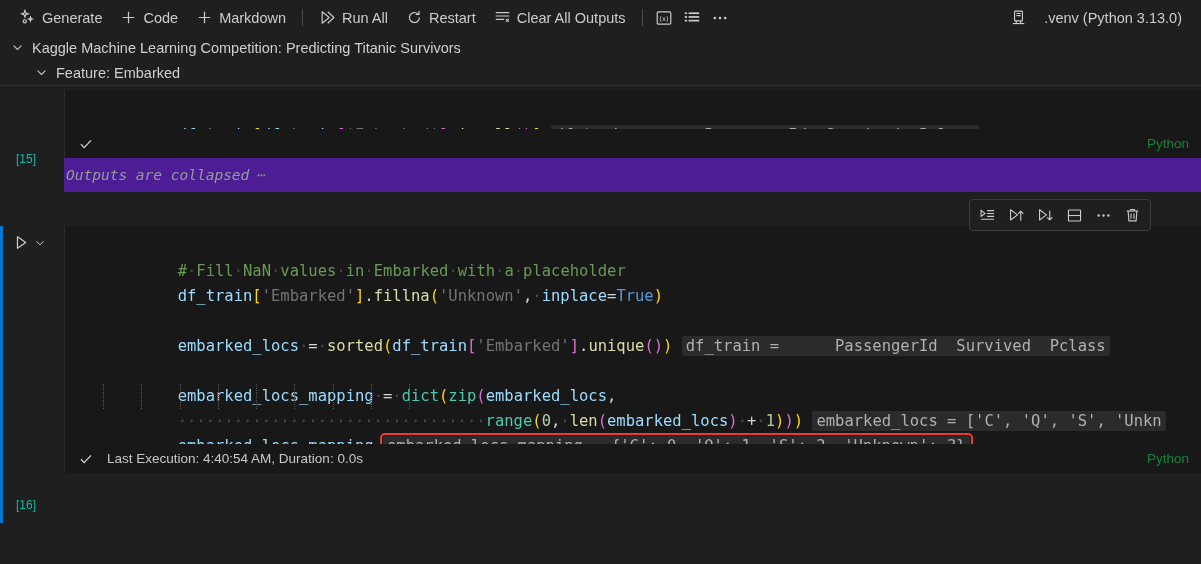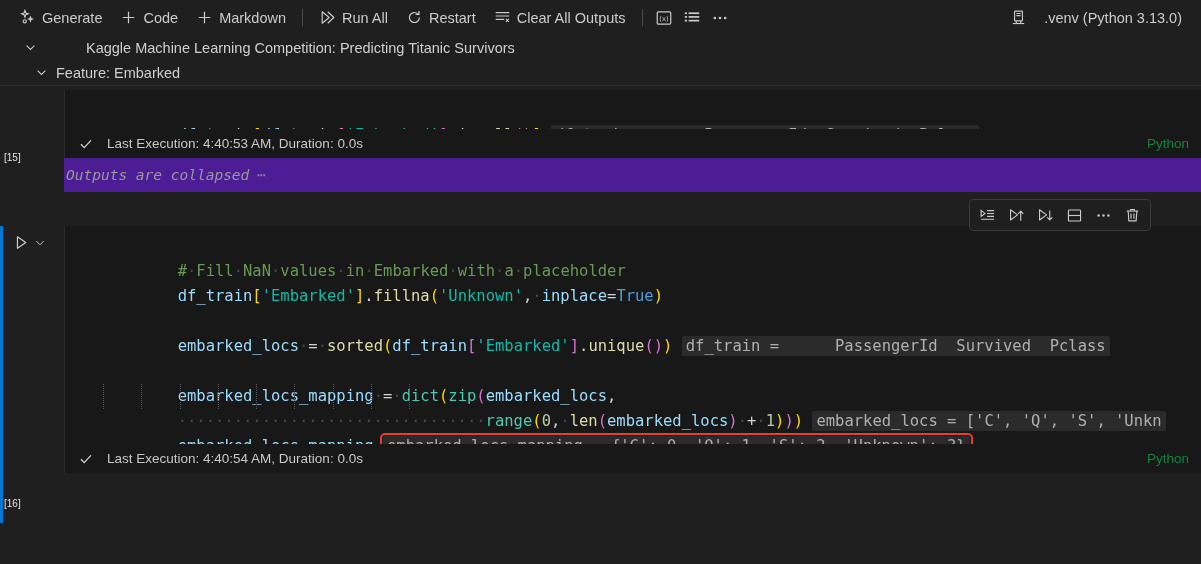--- a/index.html
+++ b/index.html
@@ -79,21 +79,21 @@
 
   
   .outline-row {
     display: flex;
     align-items: center;
     height: 25px;
     font-size: 14.5px;
     color: #cfcfcf;
     white-space: nowrap;
   }
-  .outline-row.lvl1 { padding-left: 22px; gap: 41px; }
+  .outline-row.lvl1 { padding-left: 9px; }
   .outline-row.lvl2 { padding-left: 33px; }
   .chev {
     display: inline-flex;
     width: 17px;
     height: 17px;
     align-items: center;
     justify-content: center;
     margin-right: 6px;
     cursor: pointer;
   }
@@ -120,23 +120,23 @@
     position: absolute;
     left: 13px;
     top: 8px;
     display: flex;
     align-items: center;
     gap: 4px;
     cursor: pointer;
   }
   .exec-count {
     position: absolute;
-    left: 4px;
-    font-size: 10px;
-    color: #e5e5e5;
+    left: 16px;
+    font-size: 12px;
+    color: #14b8a6;
     font-family: "Liberation Sans", sans-serif;
   }
 
   .code-area {
     margin-left: 64px;
     background: #181818;
     position: relative;
     padding: 8px 0 10px 0;
     border-left: 1px solid #2a2a2a;
   }
@@ -148,21 +148,21 @@
     font-family: "DejaVu Sans Mono", monospace;
     font-size: 15.5px;
     padding-left: 38px;
     color: #d4d4d4;
   }
 
   
   .t-com   { color: #6a9955; }
   .t-var   { color: #9cdcfe; }
   .t-fn    { color: #dcdcaa; }
-  .t-str   { color: #14b8a6; }
+  .t-str   { color: #737373; }
   .t-blue  { color: #569cd6; }
   .t-num   { color: #b5cea8; }
   .t-plain { color: #d4d4d4; }
   .t-teal  { color: #4ec9b0; }
   .br1 { color: #ffd700; }
   .br2 { color: #da70d6; }
   .ws   { color: #4a4a4a; }
 
   .inlay {
     background: #2b2b2b;
@@ -407,21 +407,20 @@
         <span class="t-var">df_train</span><span class="br1">[</span><span class="t-var">df_train</span><span class="br2">[</span><span class="t-str">'Embarked'</span><span class="br2">]</span><span class="t-plain">.</span><span class="t-fn">isnull</span><span class="br2">()</span><span class="br1">]</span><span> </span><span class="inlay">df_train =      PassengerId  Survived  Pclass</span>
       </div>
     </div>
 
     <div class="cell-status">
       <span class="status-check">
         <svg width="16" height="16" viewBox="0 0 16 16" fill="none" stroke="#d4d4d4" stroke-width="1.3">
           <path d="M3 8.2l3.2 3.4L13 4.4"></path>
         </svg>
       </span>
-      <span>Last Execution: 4:40:53 AM, Duration: 0.0s</span>
       <span class="lang-label">Python</span>
     </div>
 
     <div class="collapsed-note">
       <span>Outputs are collapsed</span>
       <span class="dots">⋯</span>
     </div>
   </div>
 
   <div class="gap"></div>

